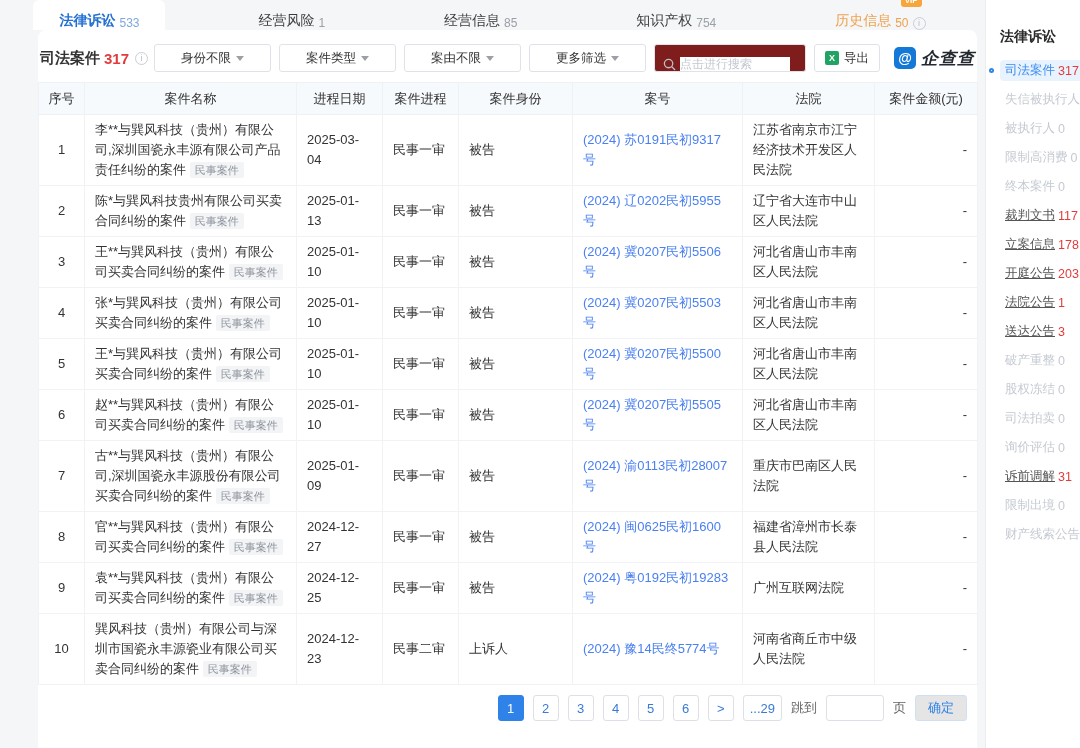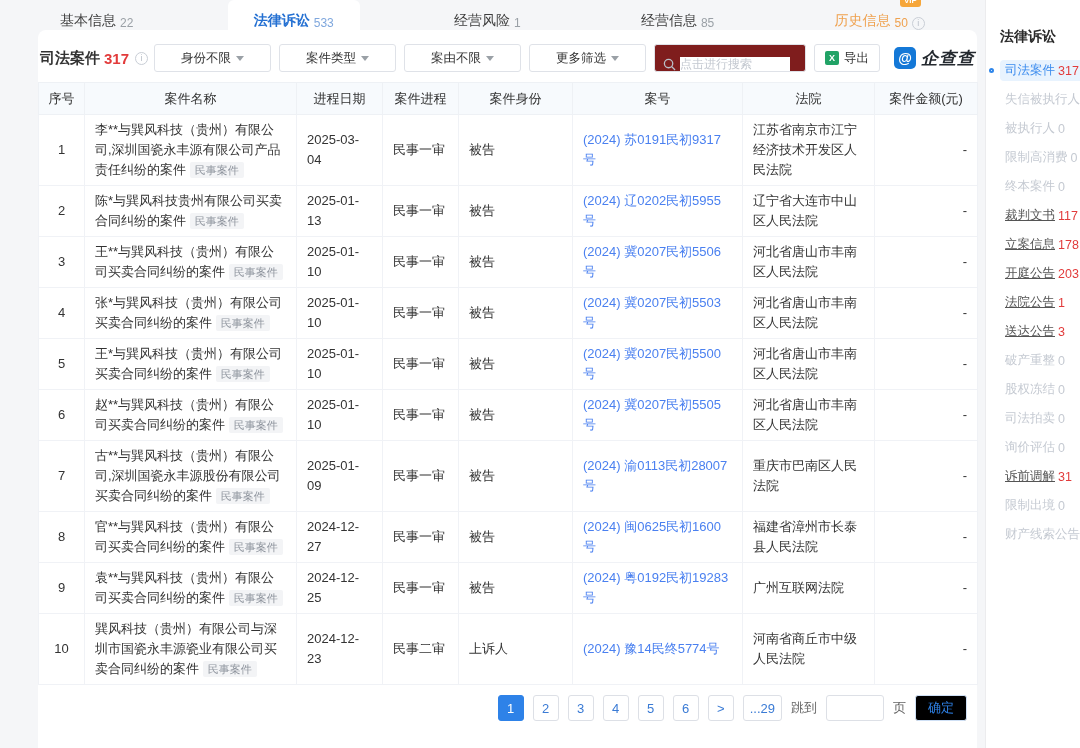--- a/index.html
+++ b/index.html
@@ -71,21 +71,21 @@
   .pager { display:flex; align-items:center; justify-content:flex-end; gap:9px;
     margin:10px 10px 0 0; }
   .pg-btn { min-width:26px; height:26px; padding:0 6px; display:flex; align-items:center;
     justify-content:center; border:1px solid #dde0e6; border-radius:3px; background:#fff;
     font-size:13px; color:#3a7bd5; cursor:pointer; }
   .pg-btn.active { background:#2e82e8; border-color:#2e82e8; color:#fff; }
   .jump-label, .page-label { font-size:13px; color:#666; }
   .jump-input { width:58px; height:26px; border:1px solid #dde0e6; border-radius:3px;
     outline:none; font-size:13px; padding:0 6px; font-family:inherit; }
   .confirm-btn { height:26px; padding:0 12px; border:1px solid #cfe0f5; border-radius:3px;
-    background:#000000; color:#2e82e8; font-size:13px; cursor:pointer; font-family:inherit; }
+    background:#e5e5e5; color:#2e82e8; font-size:13px; cursor:pointer; font-family:inherit; }
 
   
   .sidebar { position:absolute; left:985px; top:0; width:95px; height:748px;
     background:#fff; border-left:1px solid #ececee; padding:10px 0 0 0; }
   .side-title { font-size:14px; font-weight:bold; color:#2b2b2b; margin:18px 0 10px 14px; }
   .side-item { position:relative; display:flex; align-items:center; height:29px;
     padding-left:14px; font-size:12.5px; cursor:pointer; white-space:nowrap; }
   .side-dot { position:absolute; left:3px; width:5px; height:5px; border:2px solid #2f86ea;
     border-radius:50%; background:#fff; }
   .side-pill { display:flex; align-items:center; gap:3px; padding:2px 5px; border-radius:4px; }
@@ -97,42 +97,42 @@
   .side-item.zero .side-label { color:#c5cad2; }
   .side-item.zero .side-count { color:#c5cad2; }
 </style>
 </head>
 <body>
 
 <div class="stage">
 
   <div class="tabbar">
 
-  <div class="tab">
-
-        <span class="tab-label">基本信息</span>
-        <span class="tab-count">22</span>
-
-      </div>
       <div class="tab active">
 
         <span class="tab-label">法律诉讼</span>
         <span class="tab-count">533</span>
 
       </div>
       <div class="tab">
 
         <span class="tab-label">经营风险</span>
         <span class="tab-count">1</span>
 
       </div>
       <div class="tab">
 
         <span class="tab-label">经营信息</span>
         <span class="tab-count">85</span>
+
+      </div>
+      <div class="tab">
+
+        <span class="tab-label">知识产权</span>
+        <span class="tab-count">754</span>
 
       </div>
       <div class="tab vip">
         <span class="vip-badge">VIP</span>
         <span class="tab-label">历史信息</span>
         <span class="tab-count">50</span>
         <span class="info-icon">i</span>
       </div>
     </div>
 

